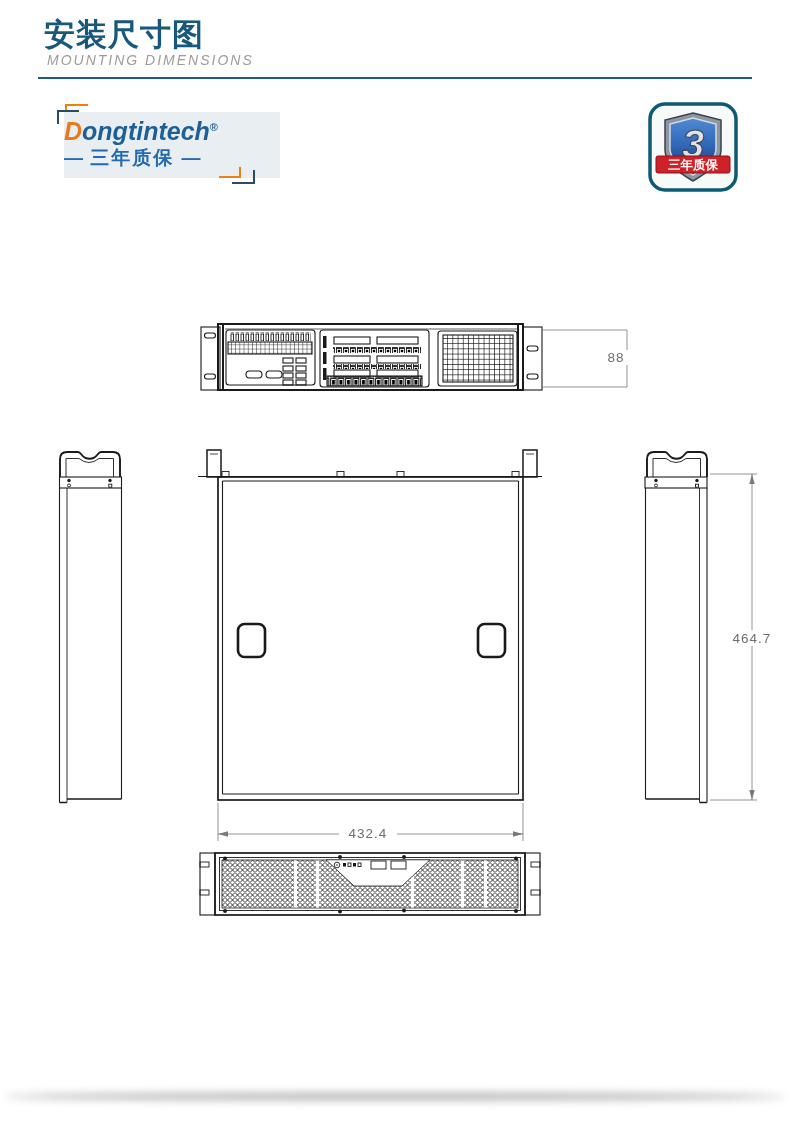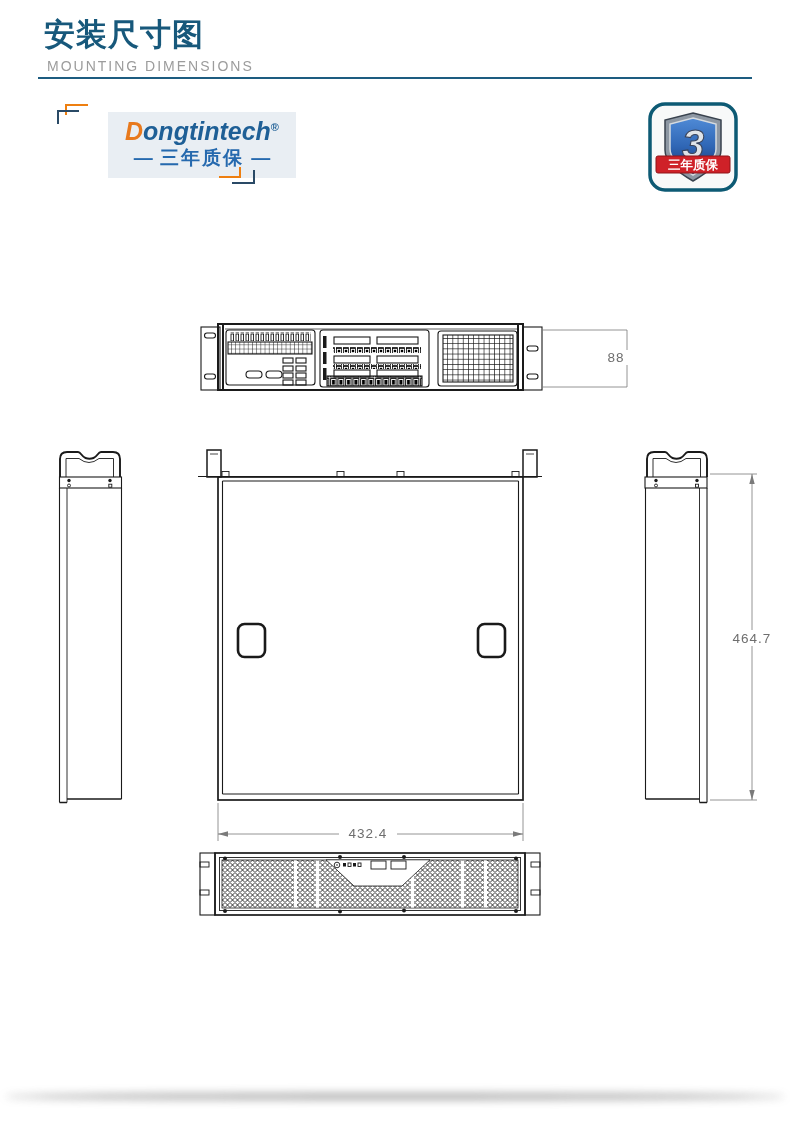--- a/index.html
+++ b/index.html
@@ -6,30 +6,30 @@
   .page {
     position:relative; width:790px; height:1141px; background:#ffffff;
     font-family:"Liberation Sans", sans-serif; overflow:hidden;
   }
   
   .title {
     position:absolute; left:44px; top:14px; margin:0;
     font-size:31px; font-weight:bold; color:#17587b; letter-spacing:1px;
   }
   .subtitle {
-    position:absolute; left:47px; top:58px;
-    font-size:14px; color:#9c9c9c; letter-spacing:2px;
+    position:absolute; left:47px; top:52px;
+    font-size:14px; font-style:italic; color:#9c9c9c; letter-spacing:2px;
   }
   .divider {
     position:absolute; left:38px; top:77px; width:714px; height:2px; background:#1d5c80;
   }
   
   .logo-box {
-    position:absolute; left:64px; top:112px; width:188px; height:66px;
-    background:#e9eef3; text-align:center;margin-left:44px;
+    position:absolute; left:64px; top:112px; width:216px; height:66px;
+    background:#e9eef3; 
   }
   .brand-line {
     margin-top:6px; font-style:italic; font-weight:bold; font-size:25px;
     color:#1e5f96; line-height:1.1; white-space:nowrap;
   }
   .brand-line .d { color:#e8791d; }
   .brand-line sup { font-size:11px; font-style:normal; }
   .brand-cn {
     font-size:19px; font-weight:bold; color:#2569ae; letter-spacing:2px;
     line-height:1.3; white-space:nowrap;

